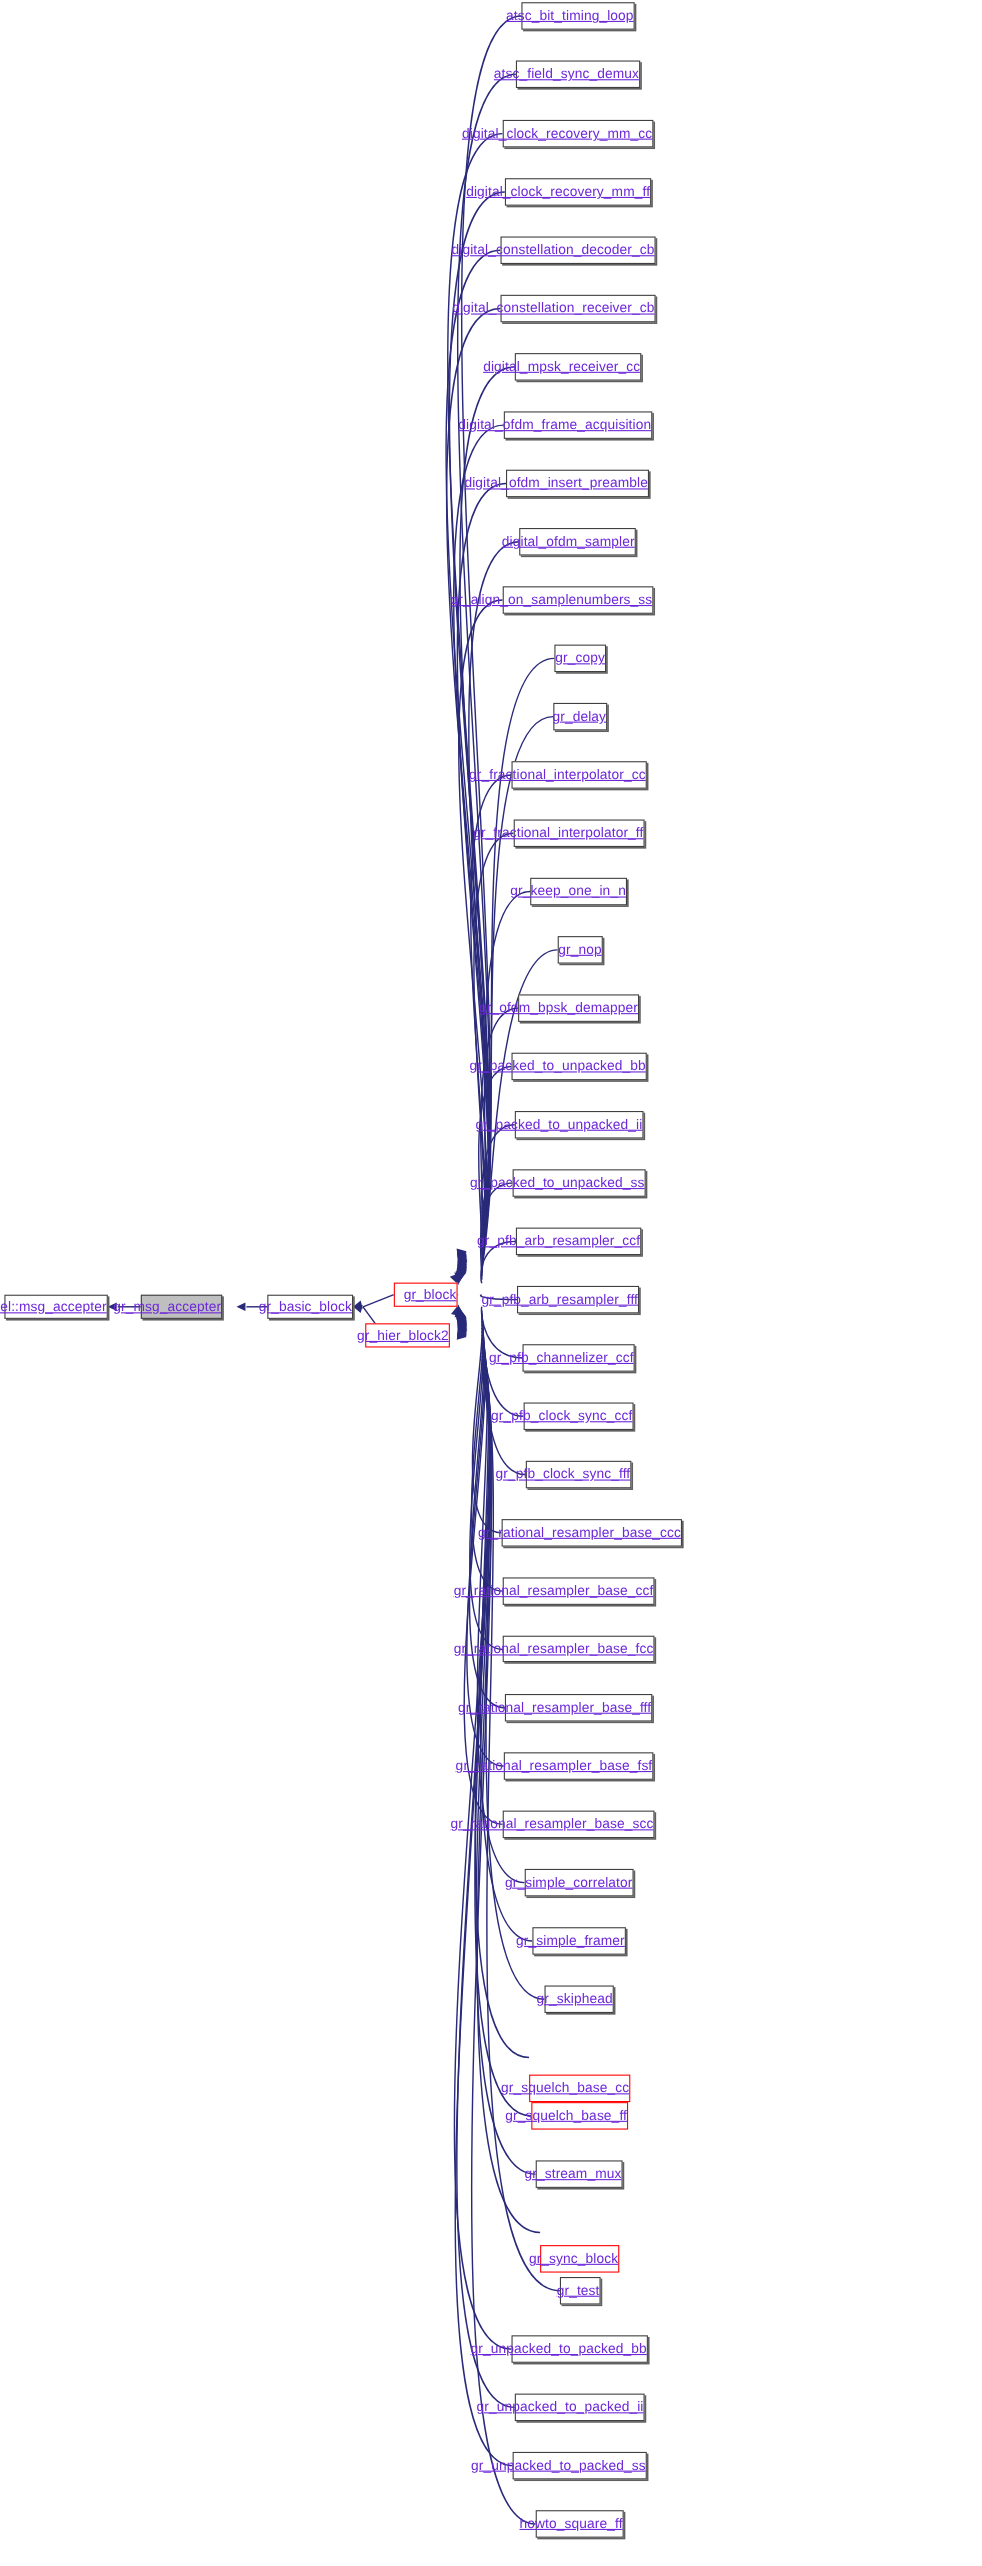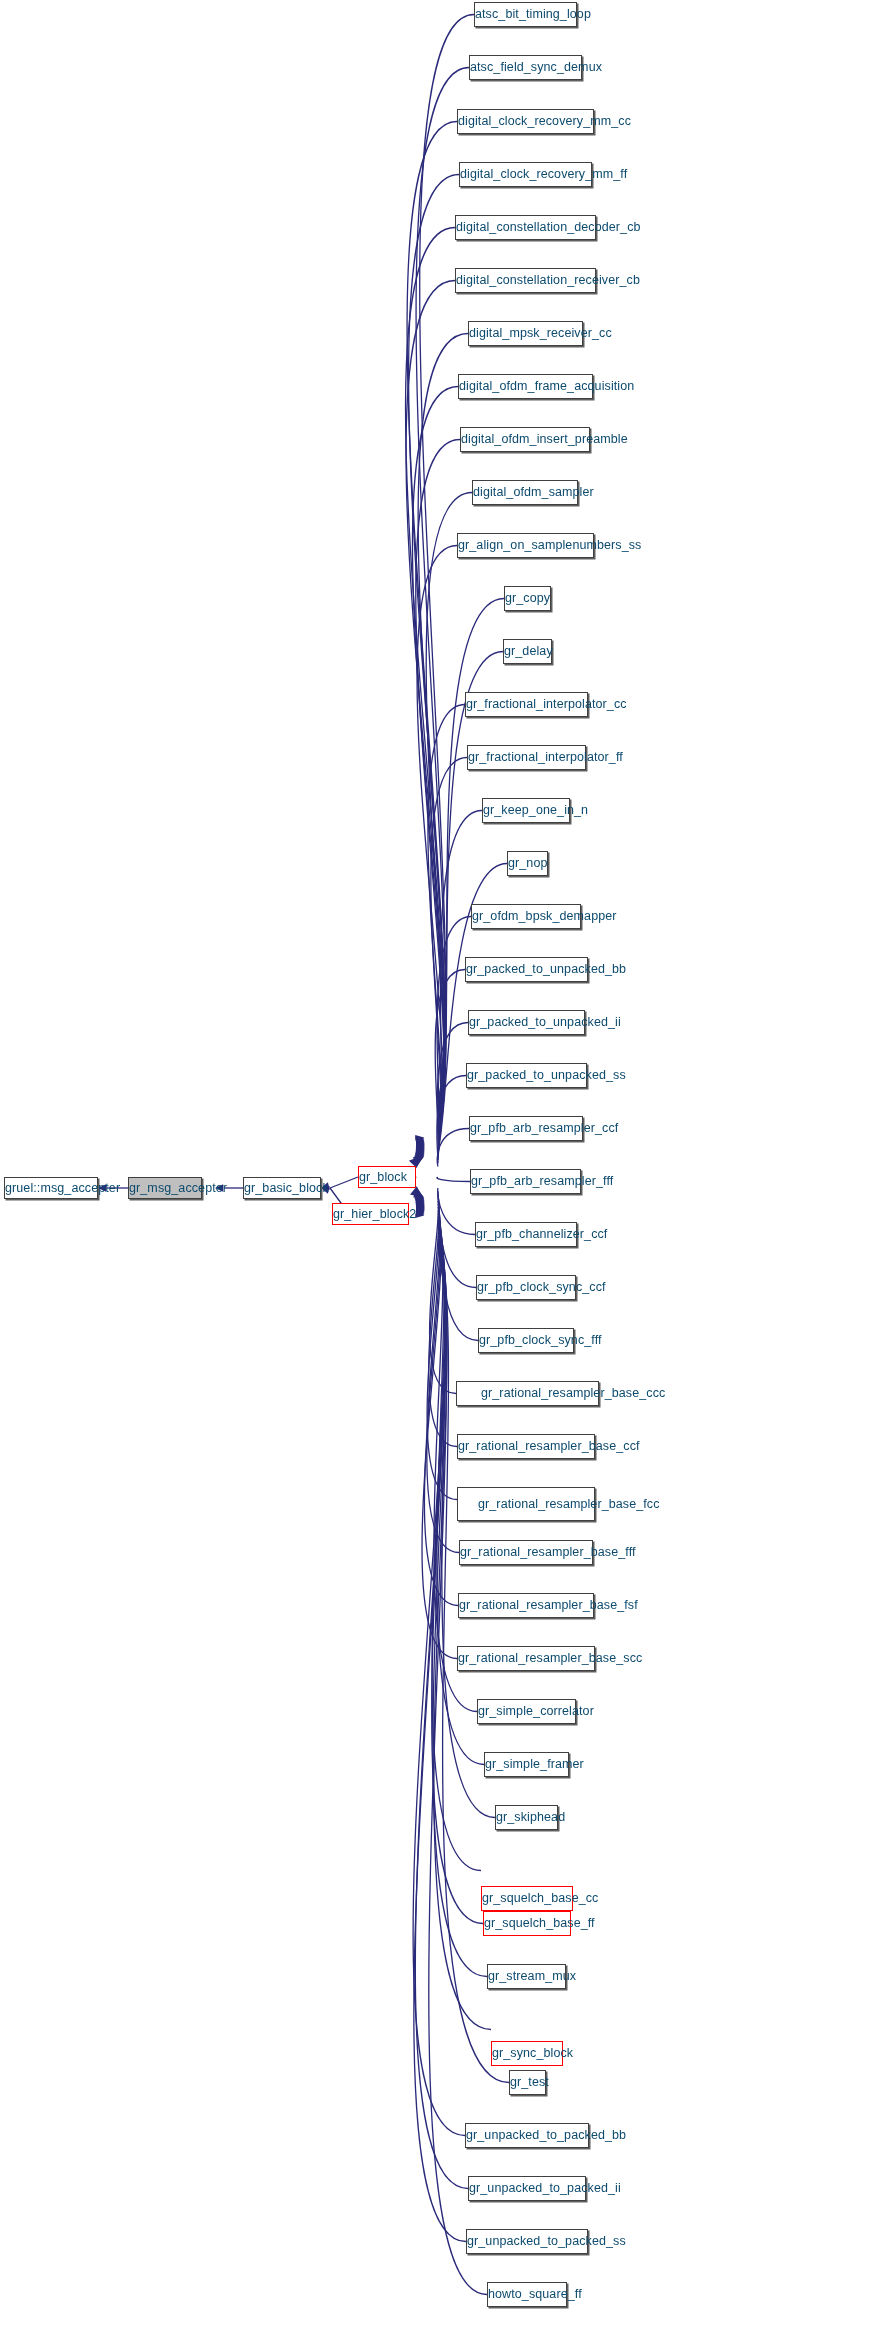--- a/index.html
+++ b/index.html
@@ -23,29 +23,30 @@
     top: 0;
     width: 893px;
     height: 2333px;
     pointer-events: none;
   }
   .node {
     position: absolute;
     box-sizing: border-box;
     background: #ffffff;
     border: 1px solid #404040;
-    color: #0c4a6e;
+    color: #6d28d9;
     font-size: 12.5px;
     line-height: 1;
     display: flex;
     align-items: center;
-    justify-content: flex-start;
+    justify-content: flex-end;
     white-space: nowrap;
     letter-spacing: 0.1px;
     z-index: 5;
+    text-decoration: underline;
   }
   .node.shadow {
     box-shadow: 1.5px 1.5px 0 0 #606060;
   }
   .node.red {
     border: 1px solid #ff0000;
     box-shadow: none;
   }
   .node.filled {
     background: #bfbfbf;
@@ -239,27 +240,27 @@
     </div>
     <div class="node shadow" style="left: 475px; top: 1222px; width: 102px; height: 25px;">
       <span>gr_pfb_channelizer_ccf</span>
     </div>
     <div class="node shadow" style="left: 476px; top: 1275px; width: 100px; height: 25px;">
       <span>gr_pfb_clock_sync_ccf</span>
     </div>
     <div class="node shadow" style="left: 478px; top: 1328px; width: 96px; height: 25px;">
       <span>gr_pfb_clock_sync_fff</span>
     </div>
-    <div class="node shadow" style="left: 456px; top: 1381px; width: 143px; height: 25px; padding-left: 24px;">
+    <div class="node shadow" style="left: 456px; top: 1381px; width: 164px; height: 25px; padding-left: 24px;">
       <span>gr_rational_resampler_base_ccc</span>
     </div>
     <div class="node shadow" style="left: 457px; top: 1434px; width: 138px; height: 25px;">
       <span>gr_rational_resampler_base_ccf</span>
     </div>
-    <div class="node shadow" style="left: 457px; top: 1487px; width: 138px; height: 34px; padding-left: 20px;">
+    <div class="node shadow" style="left: 457px; top: 1487px; width: 138px; height: 24px; padding-left: 20px;">
       <span>gr_rational_resampler_base_fcc</span>
     </div>
     <div class="node shadow" style="left: 459px; top: 1540px; width: 134px; height: 25px;">
       <span>gr_rational_resampler_base_fff</span>
     </div>
     <div class="node shadow" style="left: 458px; top: 1593px; width: 136px; height: 25px;">
       <span>gr_rational_resampler_base_fsf</span>
     </div>
     <div class="node shadow" style="left: 457px; top: 1646px; width: 138px; height: 25px;">
       <span>gr_rational_resampler_base_scc</span>

